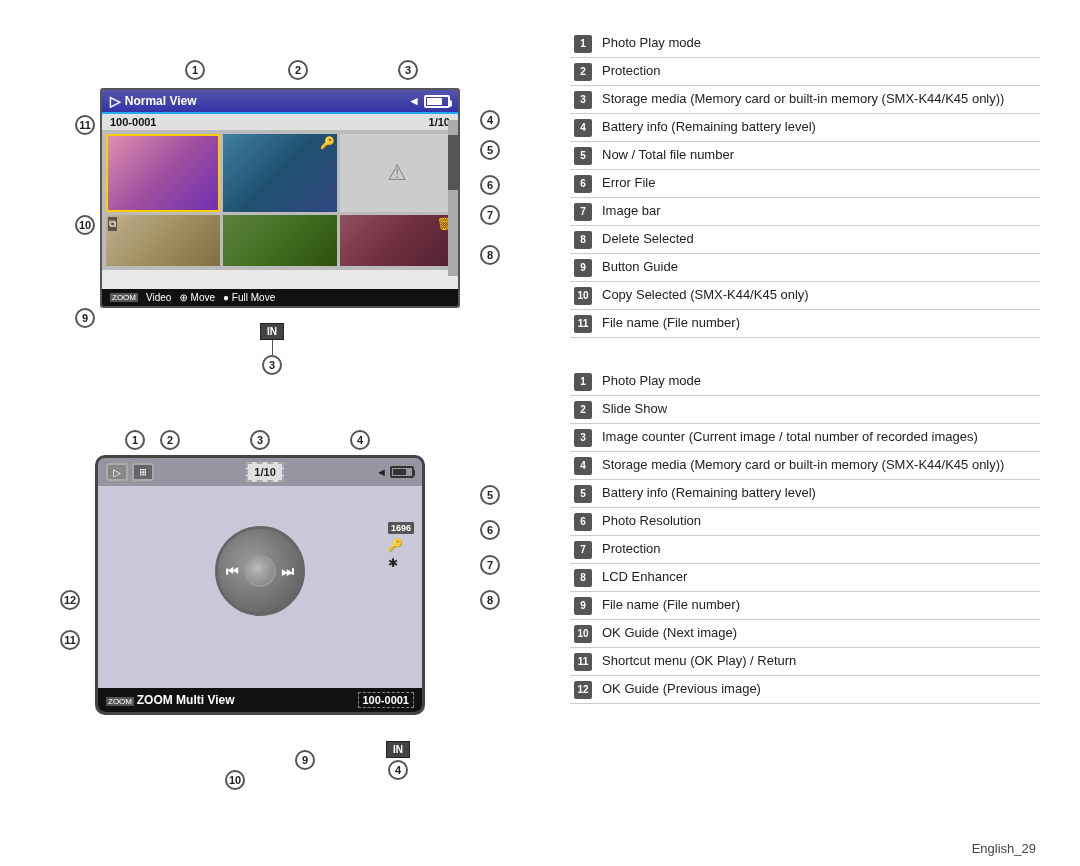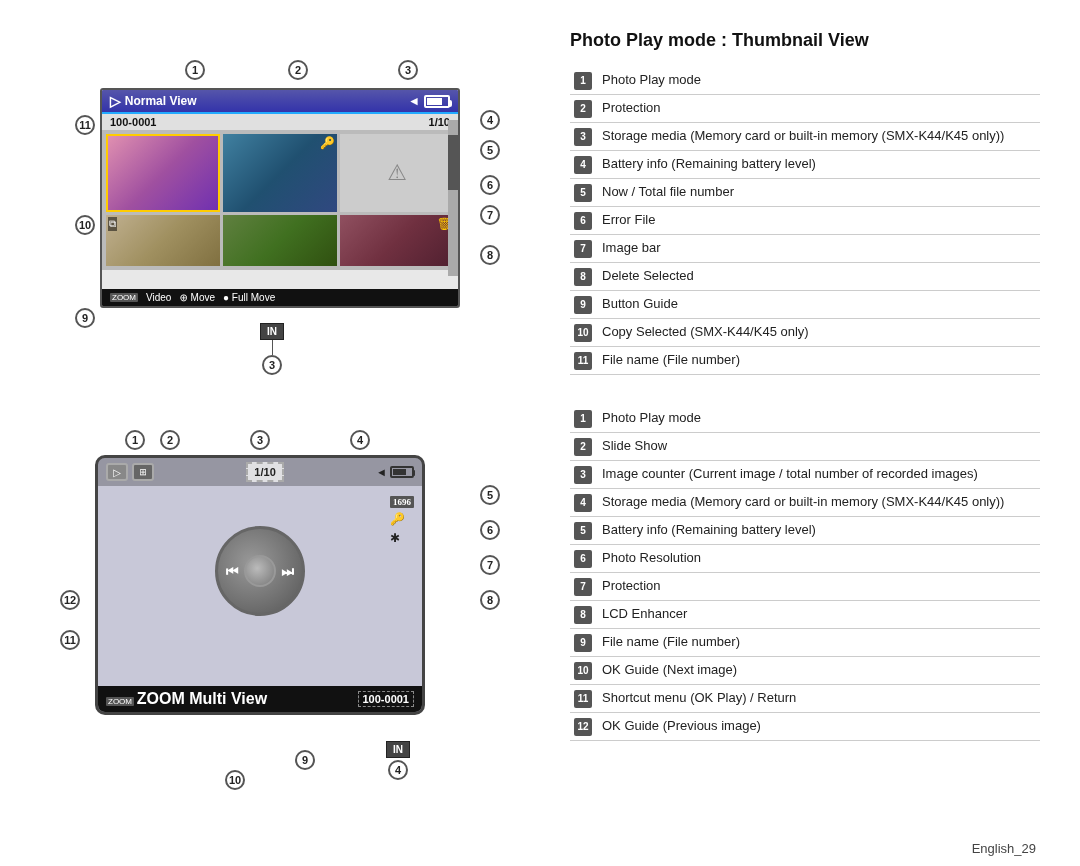--- a/index.html
+++ b/index.html
@@ -209,38 +209,38 @@
             </div>
             <div style="display:flex; align-items:center; gap:3px;">
               <span style="font-size:11px;">◄</span>
               <div style="width:24px; height:12px; border:2px solid #333; border-radius:2px; position:relative; display:inline-block;">
                 <div style="position:absolute; right:-3px; top:2px; width:2px; height:6px; background:#333; border-radius:0 1px 1px 0;"></div>
                 <div style="position:absolute; left:1px; top:1px; bottom:1px; width:65%; background:#333;"></div>
               </div>
             </div>
           </div>
 
-          <div style="position:absolute; right:8px; top:38px; display:flex; flex-direction:column; gap:4px;font-family:Liberation Serif, serif;">
+          <div style="position:absolute; right:8px; top:64px; display:flex; flex-direction:column; gap:4px;">
             <div style="background:#555; color:white; font-size:9px; padding:1px 3px; border-radius:1px; font-weight:bold;">1696</div>
             <div style="font-size:12px;">🔑</div>
             <div style="font-size:12px;">✱</div>
           </div>
 
           <div style="display:flex; align-items:center; justify-content:center; height:150px; margin-top:10px;">
             <div style="width:90px; height:90px; border-radius:50%; border:3px solid #666; background:radial-gradient(circle at 40% 40%,#999,#555); display:flex; align-items:center; justify-content:center; position:relative;">
               <span style="position:absolute; left:8px; font-size:14px; color:white; font-weight:bold;">⏮</span>
               <div style="width:32px; height:32px; border-radius:50%; background:radial-gradient(circle at 40% 40%,#bbb,#777); border:2px solid #999;"></div>
               <span style="position:absolute; right:8px; font-size:14px; color:white; font-weight:bold;">⏭</span>
             </div>
           </div>
 
           <div style="position:absolute; bottom:0; left:0; right:0; background:#111; color:white; padding:4px 8px; font-size:10px; display:flex; justify-content:space-between; align-items:center;">
             <span>
               <span style="font-size:8px; background:#555; padding:0 2px; border-radius:1px;">ZOOM</span>
-              <span style="font-weight:bold; font-size:16px;">ZOOM Multi View</span>
+              <span style="font-weight:bold; font-size:12px;">ZOOM Multi View</span>
             </span>
             <span style="font-weight:bold; font-size:11px; border:1px dashed #888; padding:1px 4px;">100-0001</span>
           </div>
         </div>
 
         <div class="callout" style="right:0px; top:55px;">5</div>
         <div class="callout" style="right:0px; top:90px;">6</div>
         <div class="callout" style="right:0px; top:125px;">7</div>
         <div class="callout" style="right:0px; top:160px;">8</div>
 
@@ -254,21 +254,20 @@
           <div style="background:#444; color:white; font-size:10px; padding:2px 6px; font-weight:bold; border:1px solid #222;">IN</div>
           <div class="callout" style="position:relative; margin-top:2px;">4</div>
         </div>
       </div>
 
     </div>
 
     <div class="right-panel">
 
       <div>
-        <div class="section-title">Photo Play mode : Thumbnail View</div>
         <table class="info-table">
           <tbody id="thumb-rows">
               <tr>
     <td><span class="num-badge">1</span></td>
     <td>Photo Play mode</td>
   </tr>
               <tr>
     <td><span class="num-badge">2</span></td>
     <td>Protection</td>
   </tr>

